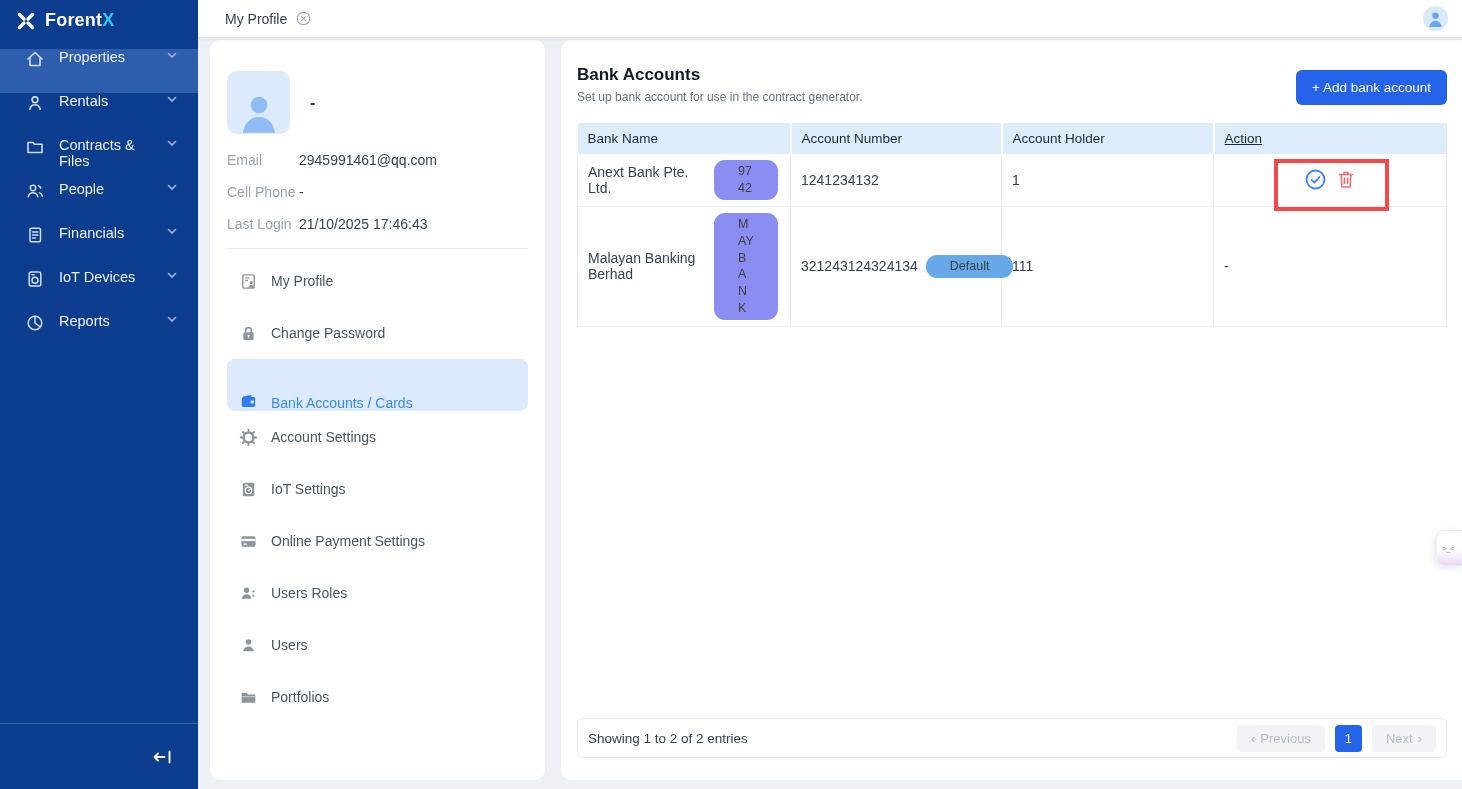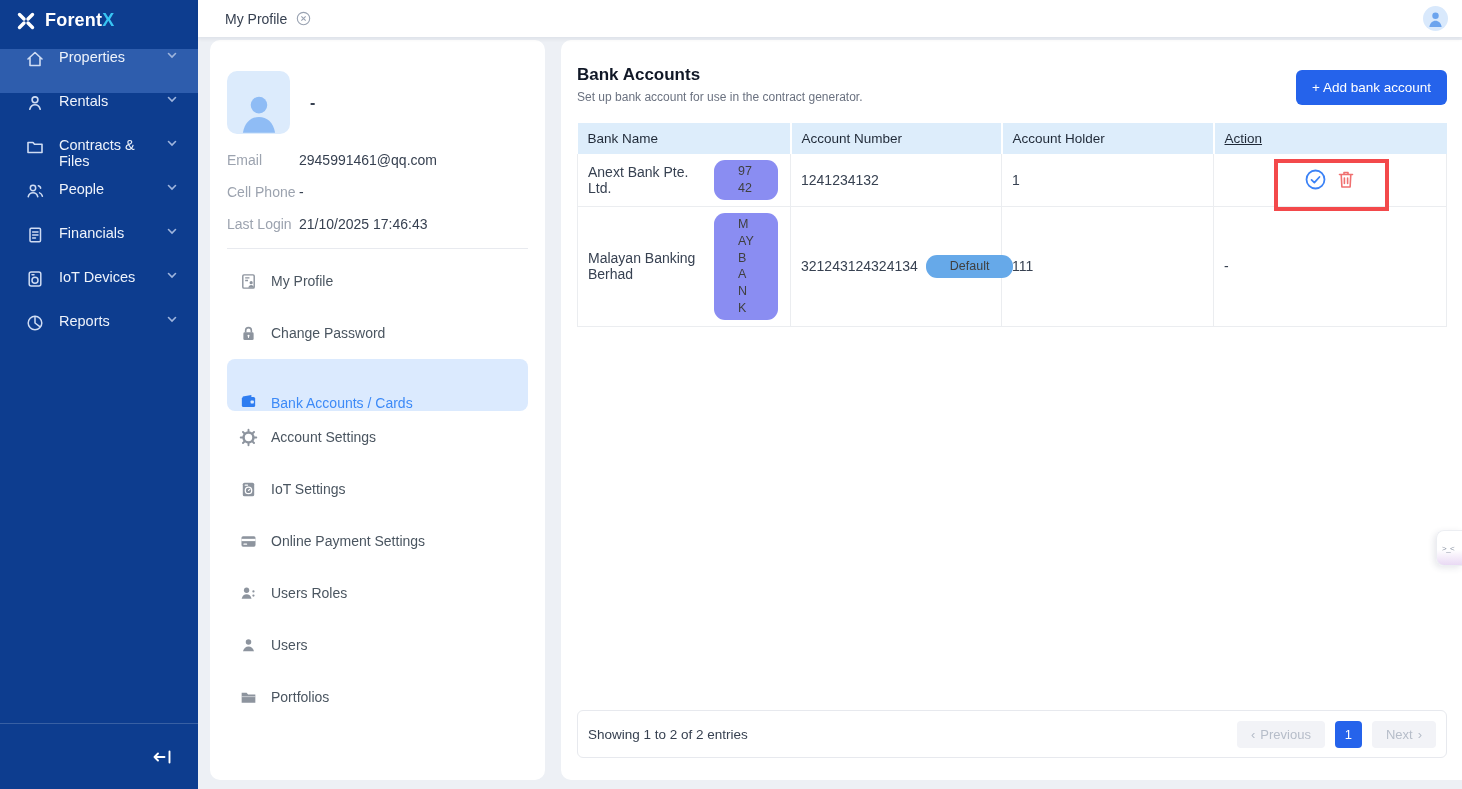--- a/index.html
+++ b/index.html
@@ -106,21 +106,21 @@
     display:inline-block; padding:3px 24px; border-radius:11px; font-size:12.5px; color:#404040;
     line-height:1.35;
   }
   .badge-purple { background:#8a8df2; max-width:64px; word-break:break-all; }
   .badge-blue { background:#66a9e9; flex:none; }
   .bank-name-text { max-width:118px; }
   .action-icons { display:flex; align-items:center; gap:9px; padding-left:80px; }
   .icon-btn { cursor:pointer; }
 
   .table-footer {
-    margin-top:auto; border:1px solid #e7e9ee; border-radius:6px; height:48px;
+    margin-top:auto; border:1px solid #e7e9ee; border-radius:6px; height:40px;
     display:flex; align-items:center; padding:0 10px;
   }
   .tf-summary { font-size:13.5px; color:#374151; }
   .pager { margin-left:auto; display:flex; align-items:center; gap:10px; }
   .pg-btn {
     background:#f2f3f7; border:none; border-radius:4px; color:#b6bdc9; font-size:13px;
     font-family:inherit; height:27px; padding:0 14px; cursor:pointer; display:flex; align-items:center; gap:5px;
   }
   .pg-page {
     background:#2563eb; color:#fff; width:27px; height:27px; border:none; border-radius:4px;

